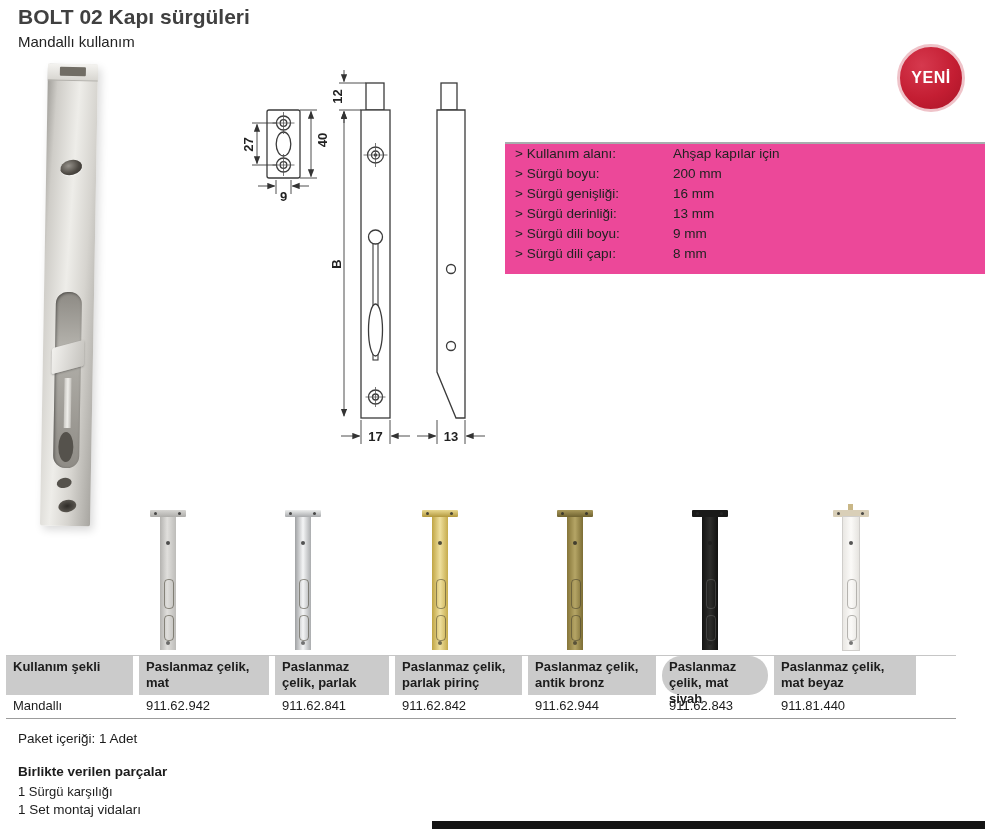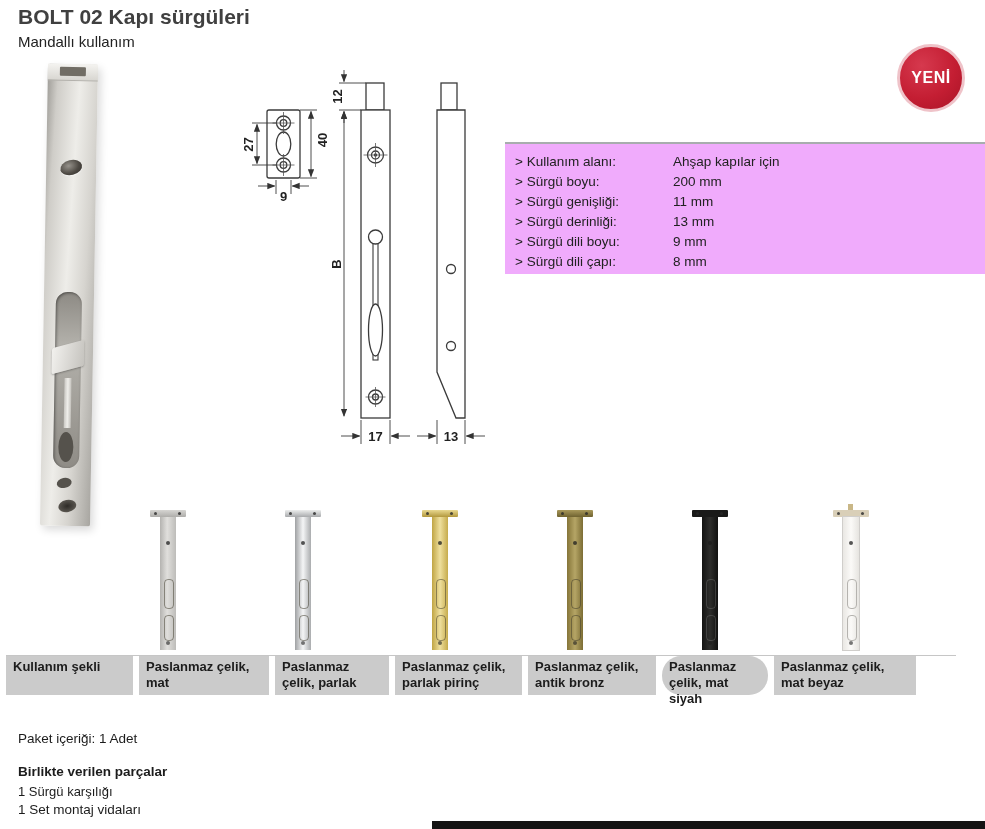--- a/index.html
+++ b/index.html
@@ -39,22 +39,22 @@
   .p-hole-b1{position:absolute;left:16px;top:414px;width:15px;height:10px;border-radius:50%;
          background:#55524c;transform:rotate(-12deg);}
   .p-hole-b2{position:absolute;left:18px;top:436px;width:18px;height:12px;border-radius:50%;
          background:radial-gradient(#2e2b27,#6b6760);transform:rotate(-12deg);}
 
   
   .tech{position:absolute;left:0;top:0;}
   .tech text{font-family:"Liberation Sans",sans-serif;font-size:13px;font-weight:bold;fill:#222;}
 
   
-  .specs{position:absolute;left:505px;top:142px;width:480px;height:132px;background:#f0abfc;
-         border-top:2px solid #a8adae;box-sizing:border-box;padding:8px 0 0 10px;}
+  .specs{position:absolute;left:505px;top:142px;width:480px;height:132px;background:#ec4899;
+         border-top:2px solid #a8adae;box-sizing:border-box;padding:0 0 0 10px;}
   .spec-row{display:flex;font-size:13.5px;line-height:20px;color:#222;}
   .spec-label{width:158px;}
   .spec-value{flex:1;}
 
   
   .variant{position:absolute;top:510px;width:40px;height:142px;}
   .v-plate{position:absolute;left:2px;top:0;width:36px;height:7px;border-radius:1px;}
   .v-plate::before{content:"";position:absolute;left:4px;top:2px;width:3px;height:3px;border-radius:50%;
          background:rgba(40,40,40,.8);box-shadow:24px 0 0 rgba(40,40,40,.8);}
   .v-body{position:absolute;left:12px;top:7px;width:16px;height:133px;}
@@ -214,21 +214,21 @@
     <div class="spec-row">
       <span class="spec-label">&gt; Kullanım alanı:</span>
       <span class="spec-value">Ahşap kapılar için</span>
     </div>
     <div class="spec-row">
       <span class="spec-label">&gt; Sürgü boyu:</span>
       <span class="spec-value">200 mm</span>
     </div>
     <div class="spec-row">
       <span class="spec-label">&gt; Sürgü genişliği:</span>
-      <span class="spec-value">11 mm</span>
+      <span class="spec-value">16 mm</span>
     </div>
     <div class="spec-row">
       <span class="spec-label">&gt; Sürgü derinliği:</span>
       <span class="spec-value">13 mm</span>
     </div>
     <div class="spec-row">
       <span class="spec-label">&gt; Sürgü dili boyu:</span>
       <span class="spec-value">9 mm</span>
     </div>
     <div class="spec-row">
@@ -295,20 +295,29 @@
   <div class="table">
     <div class="t-row t-head">
       <div class="t-cell c0">Kullanım şekli</div>
       <div class="t-cell c1">Paslanmaz çelik, mat</div>
       <div class="t-cell c2">Paslanmaz çelik, parlak</div>
       <div class="t-cell c3">Paslanmaz çelik, parlak pirinç</div>
       <div class="t-cell c4">Paslanmaz çelik, antik bronz</div>
       <div class="t-cell c5">Paslanmaz çelik, mat siyah</div>
       <div class="t-cell c6">Paslanmaz çelik, mat beyaz</div>
     </div>
+    <div class="t-row t-data">
+      <div class="t-cell c0">Mandallı</div>
+      <div class="t-cell c1">911.62.942</div>
+      <div class="t-cell c2">911.62.841</div>
+      <div class="t-cell c3">911.62.842</div>
+      <div class="t-cell c4">911.62.944</div>
+      <div class="t-cell c5">911.62.843</div>
+      <div class="t-cell c6">911.81.440</div>
+    </div>
   </div>
 
   <div class="pkg">Paket içeriği: 1 Adet</div>
   <div class="inc-title">Birlikte verilen parçalar</div>
   <div class="inc-item1">1 Sürgü karşılığı</div>
   <div class="inc-item2">1 Set montaj vidaları</div>
 
   <div class="bottom-bar"></div>
 </div>
 

